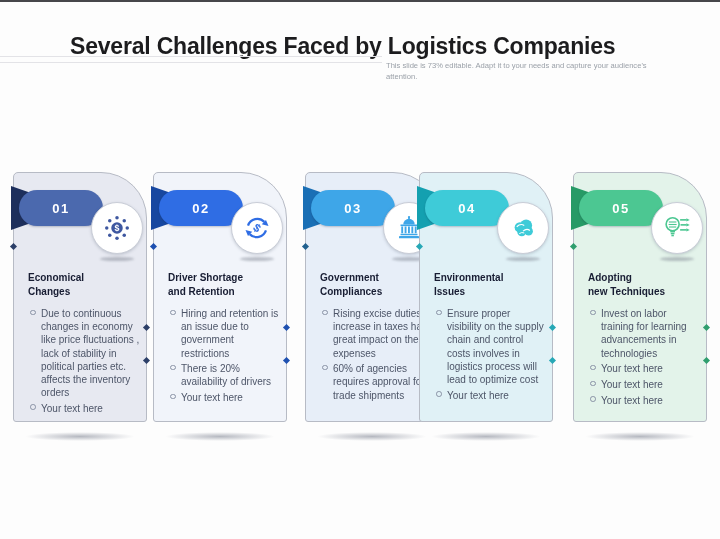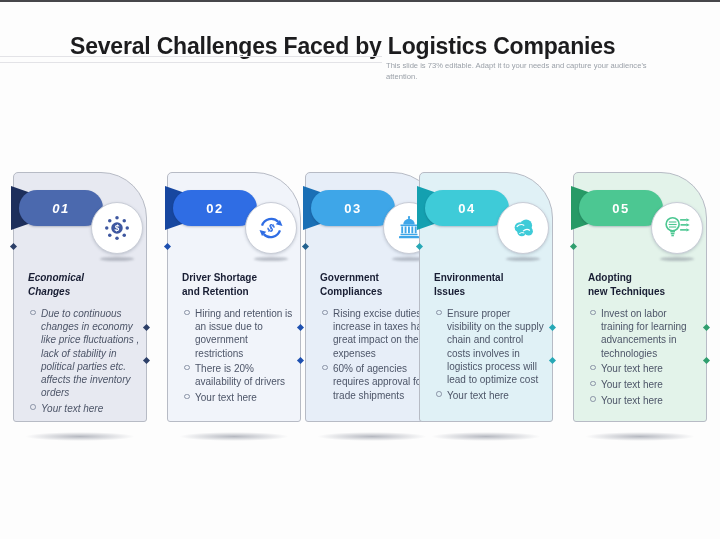--- a/index.html
+++ b/index.html
@@ -59,21 +59,21 @@
 
 <div class="slide">
   <div class="top-border"></div>
 
   <h1 class="title"><span class="b">Several Challenges Faced</span><span> by Logistics Companies</span></h1>
   <div class="title-divider"></div>
   <p class="subtitle">This slide is 73% editable. Adapt it to your needs and capture your audience's attention.</p>
 
   <div class="cards">
 
-    <div class="card-col" style="left: 0px; font-style: italic; --accent: #4b69ae; --accent-dark: #1d2f5c; --bg: #e7e9f1; --icon: #3e57a0; --dot: #2c3f68;">
+    <div class="card-col" style="left: 0px; --accent: #4b69ae; --accent-dark: #1d2f5c; --bg: #e7e9f1; --icon: #3e57a0; --dot: #2c3f68;">
       <div class="card">
         <div class="ribbon-fold"></div>
         <div class="badge-pill">
             <span>01</span>
           </div>
         <div class="icon-circle">
           <svg viewBox="0 0 24 24">
             <g fill="var(--icon)">
               <circle cx="12" cy="3.8" r="1.4"></circle>
                 <circle cx="17.8" cy="6.2" r="1.4"></circle>
@@ -97,21 +97,21 @@
 Changes</h2>
           <ul class="bullets">
             <li>Due to continuous changes in economy like price fluctuations , lack of stability in political parties etc. affects the inventory orders</li>
             <li>Your text here</li>
           </ul>
         </div>
       </div>
       <div class="ground"></div>
     </div>
 
-    <div class="card-col" style="left: 140px; margin-left: 14px; --accent: #2f6de4; --accent-dark: #1747a0; --bg: #f1f4fa; --icon: #2f6de4; --dot: #1e50b0;">
+    <div class="card-col" style="left: 140px; --accent: #2f6de4; --accent-dark: #1747a0; --bg: #f1f4fa; --icon: #2f6de4; --dot: #1e50b0;">
       <div class="card">
         <div class="ribbon-fold"></div>
         <div class="badge-pill">
             <span>02</span>
           </div>
         <div class="icon-circle">
           <svg viewBox="0 0 24 24">
             <g transform="rotate(35 12 12)">
               <path d="M5 14.5 A7.8 7.8 0 0 1 14 4.6" stroke="var(--icon)" stroke-width="1.8" fill="none"></path>
               <polygon points="14.2,2.6 18.6,5.4 13.4,7.4" fill="var(--icon)"></polygon>

